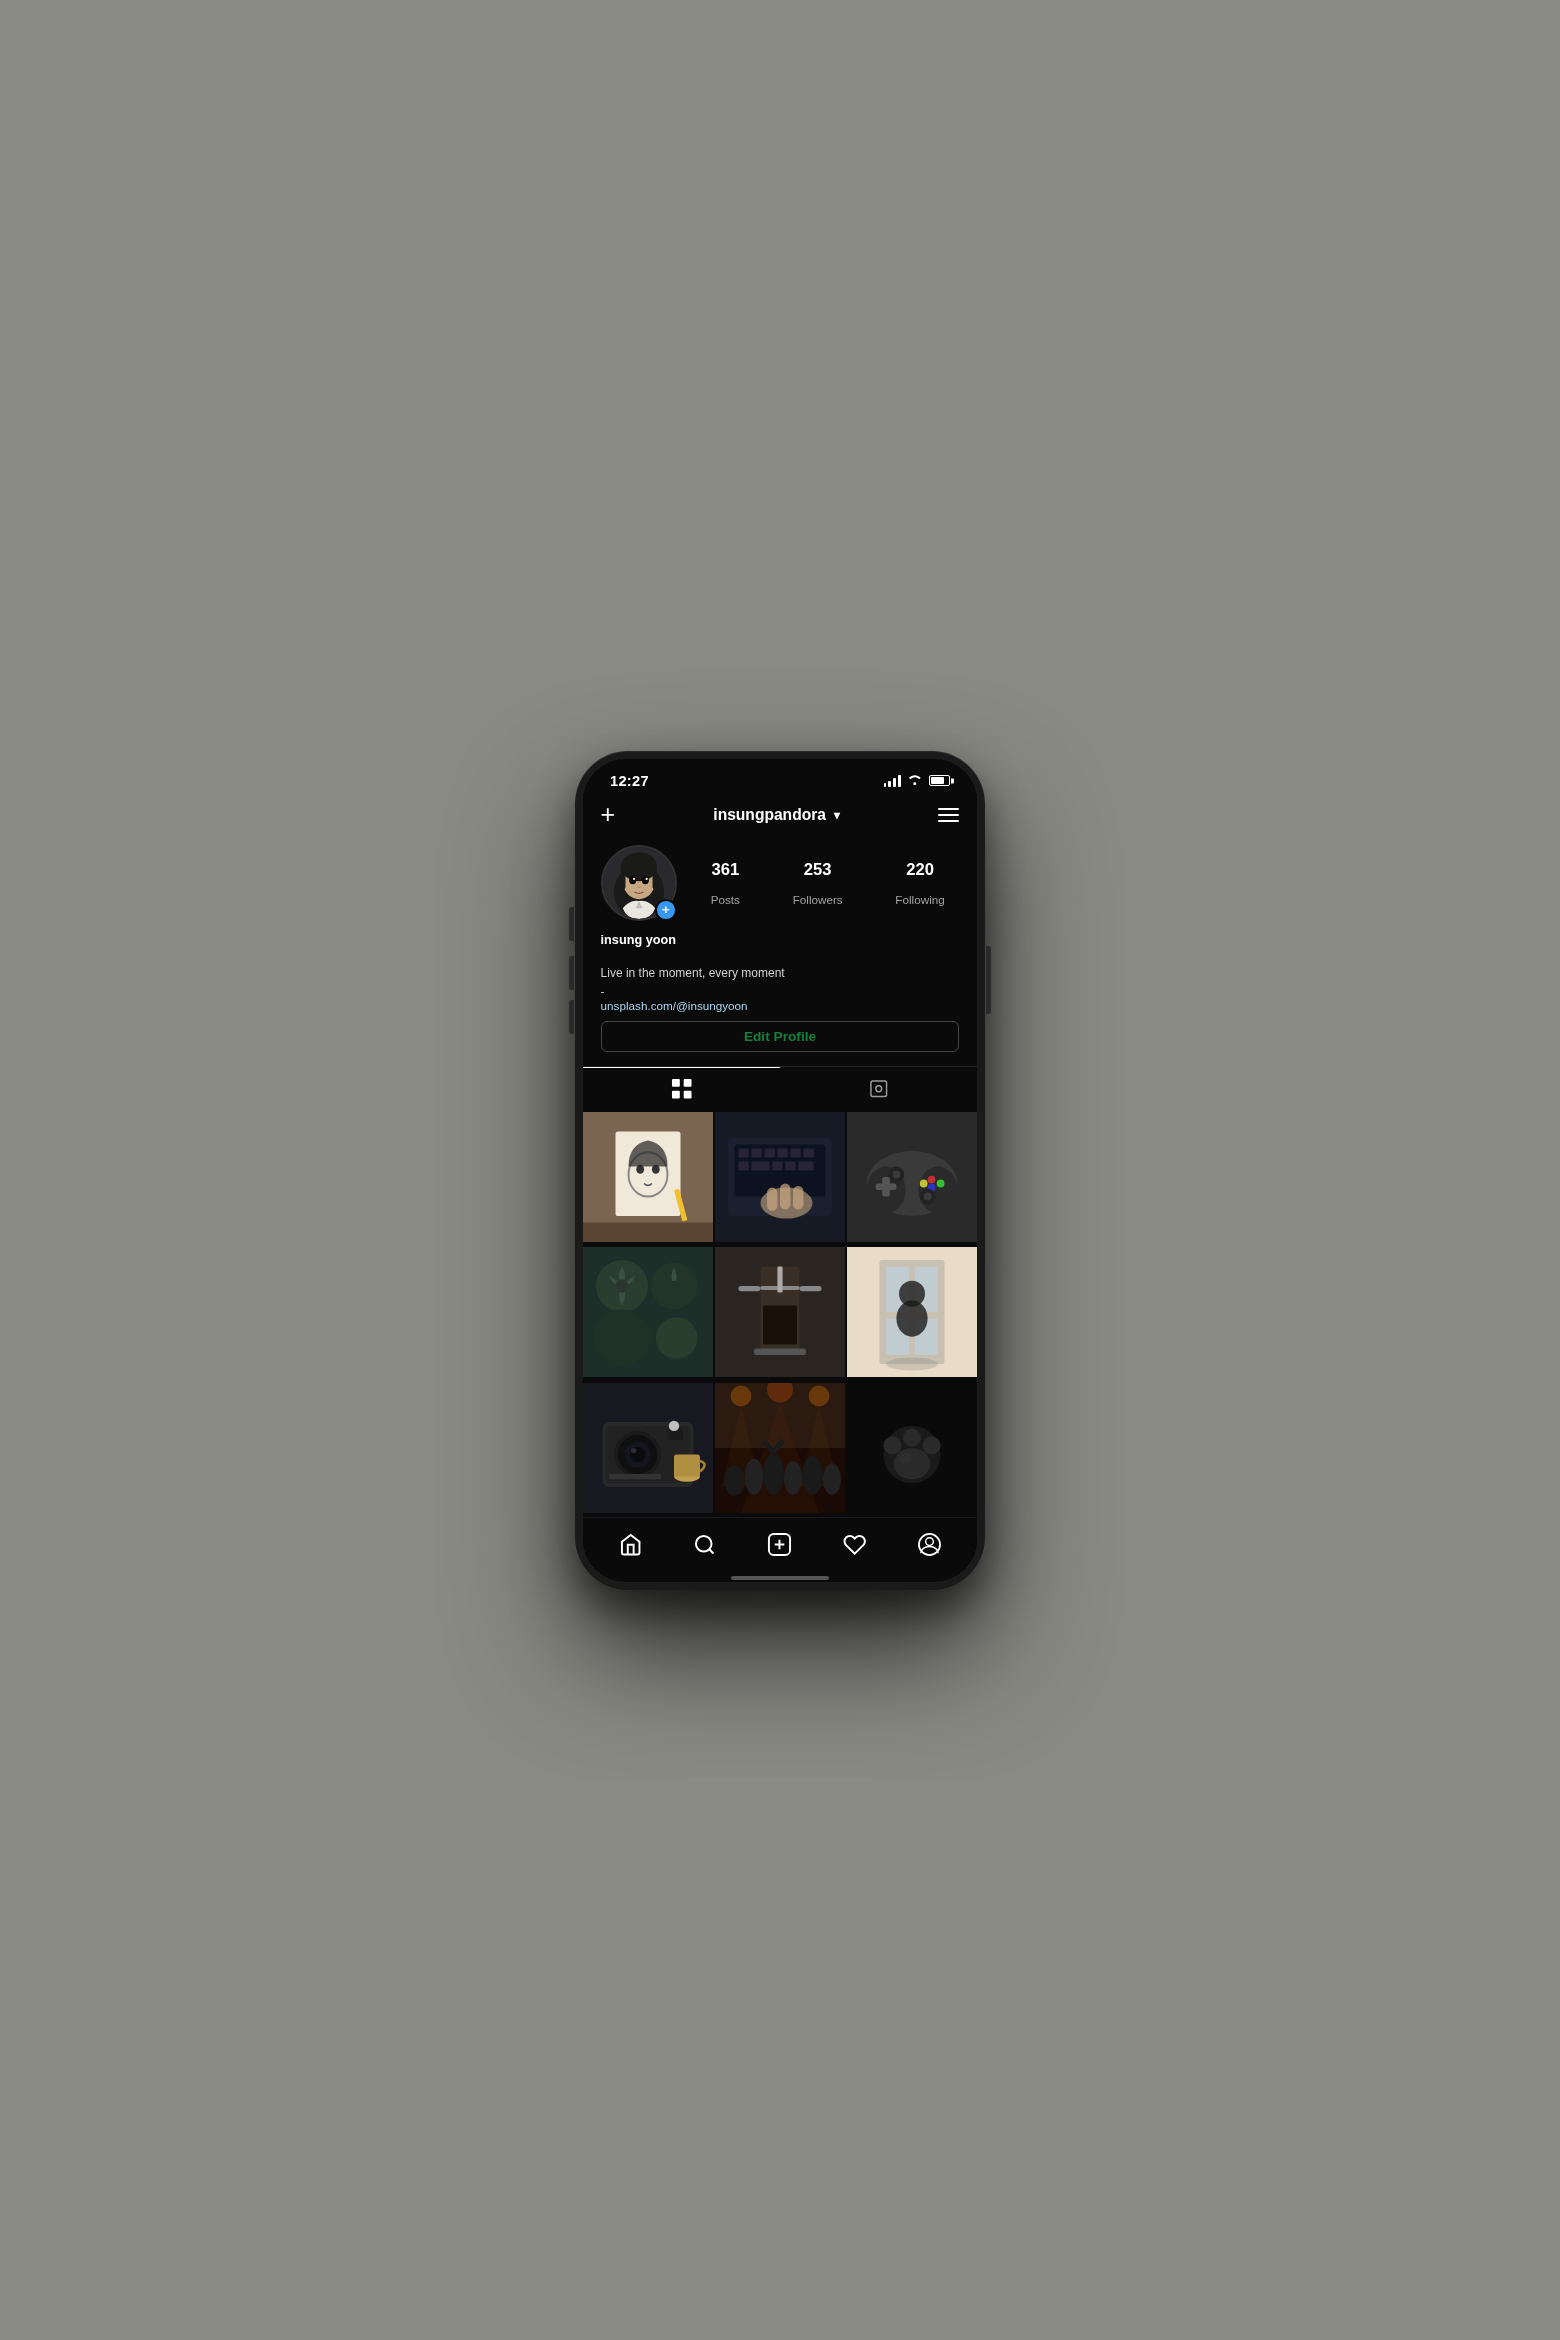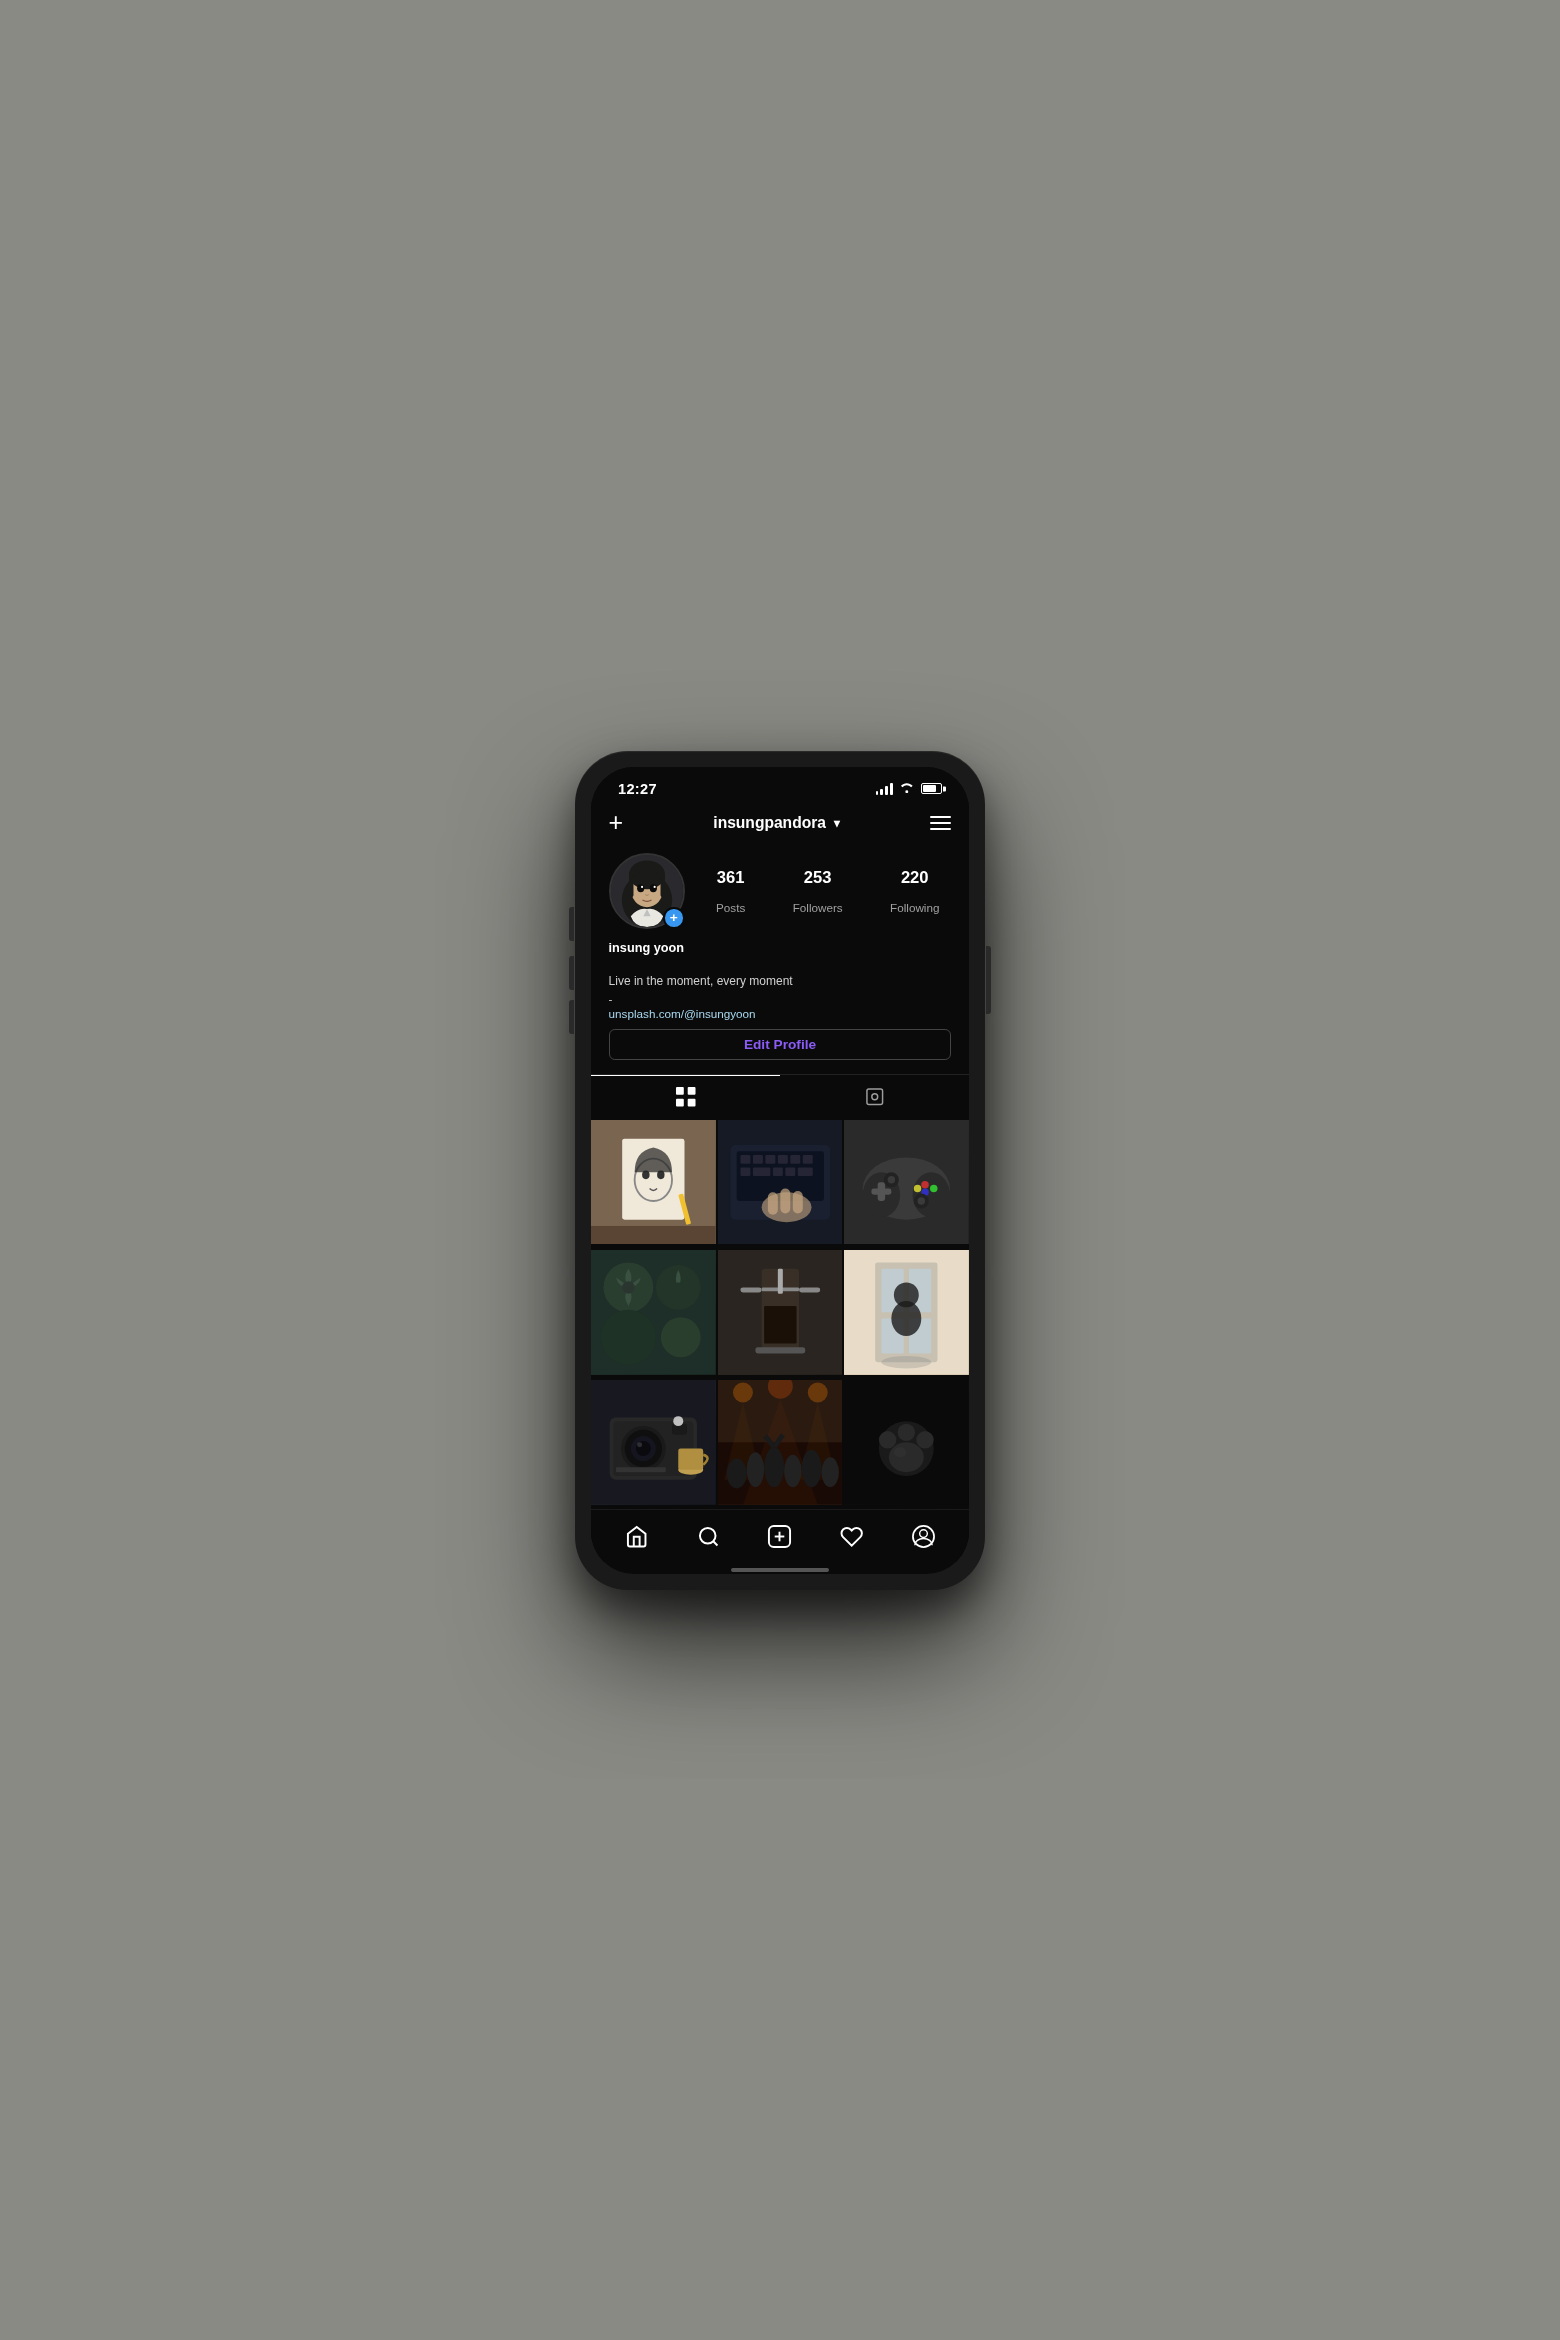--- a/index.html
+++ b/index.html
@@ -12,21 +12,21 @@
       align-items: center;
       justify-content: center;
       font-family: -apple-system, BlinkMacSystemFont, 'Helvetica Neue', sans-serif;
     }
 
     .phone-outer {
       width: 410px;
       height: 839px;
       background: #1a1a1a;
       border-radius: 53px;
-      padding: 16px;
+      padding: 8px;
       box-shadow:
         0 59px 117px rgba(0,0,0,0.7),
         0 19.5px 39px rgba(0,0,0,0.5),
         inset 0 1px 1px rgba(255,255,255,0.08);
       position: relative;
     }
 
     
     .phone-outer::before {
       content: '';
@@ -301,21 +301,21 @@
       color: #a8d8f0;
       font-size: 11.7px;
       margin-bottom: 9.8px;
     }
 
     .edit-profile-btn {
       width: 100%;
       background: transparent;
       border: 1px solid #444;
       border-radius: 5.9px;
-      color: #8b5cf6;
+      color: #15803d;
       font-size: 13.7px;
       font-weight: 600;
       padding: 6.8px;
       text-align: center;
       cursor: pointer;
     }
 
     
     .tab-bar {
       display: flex;

